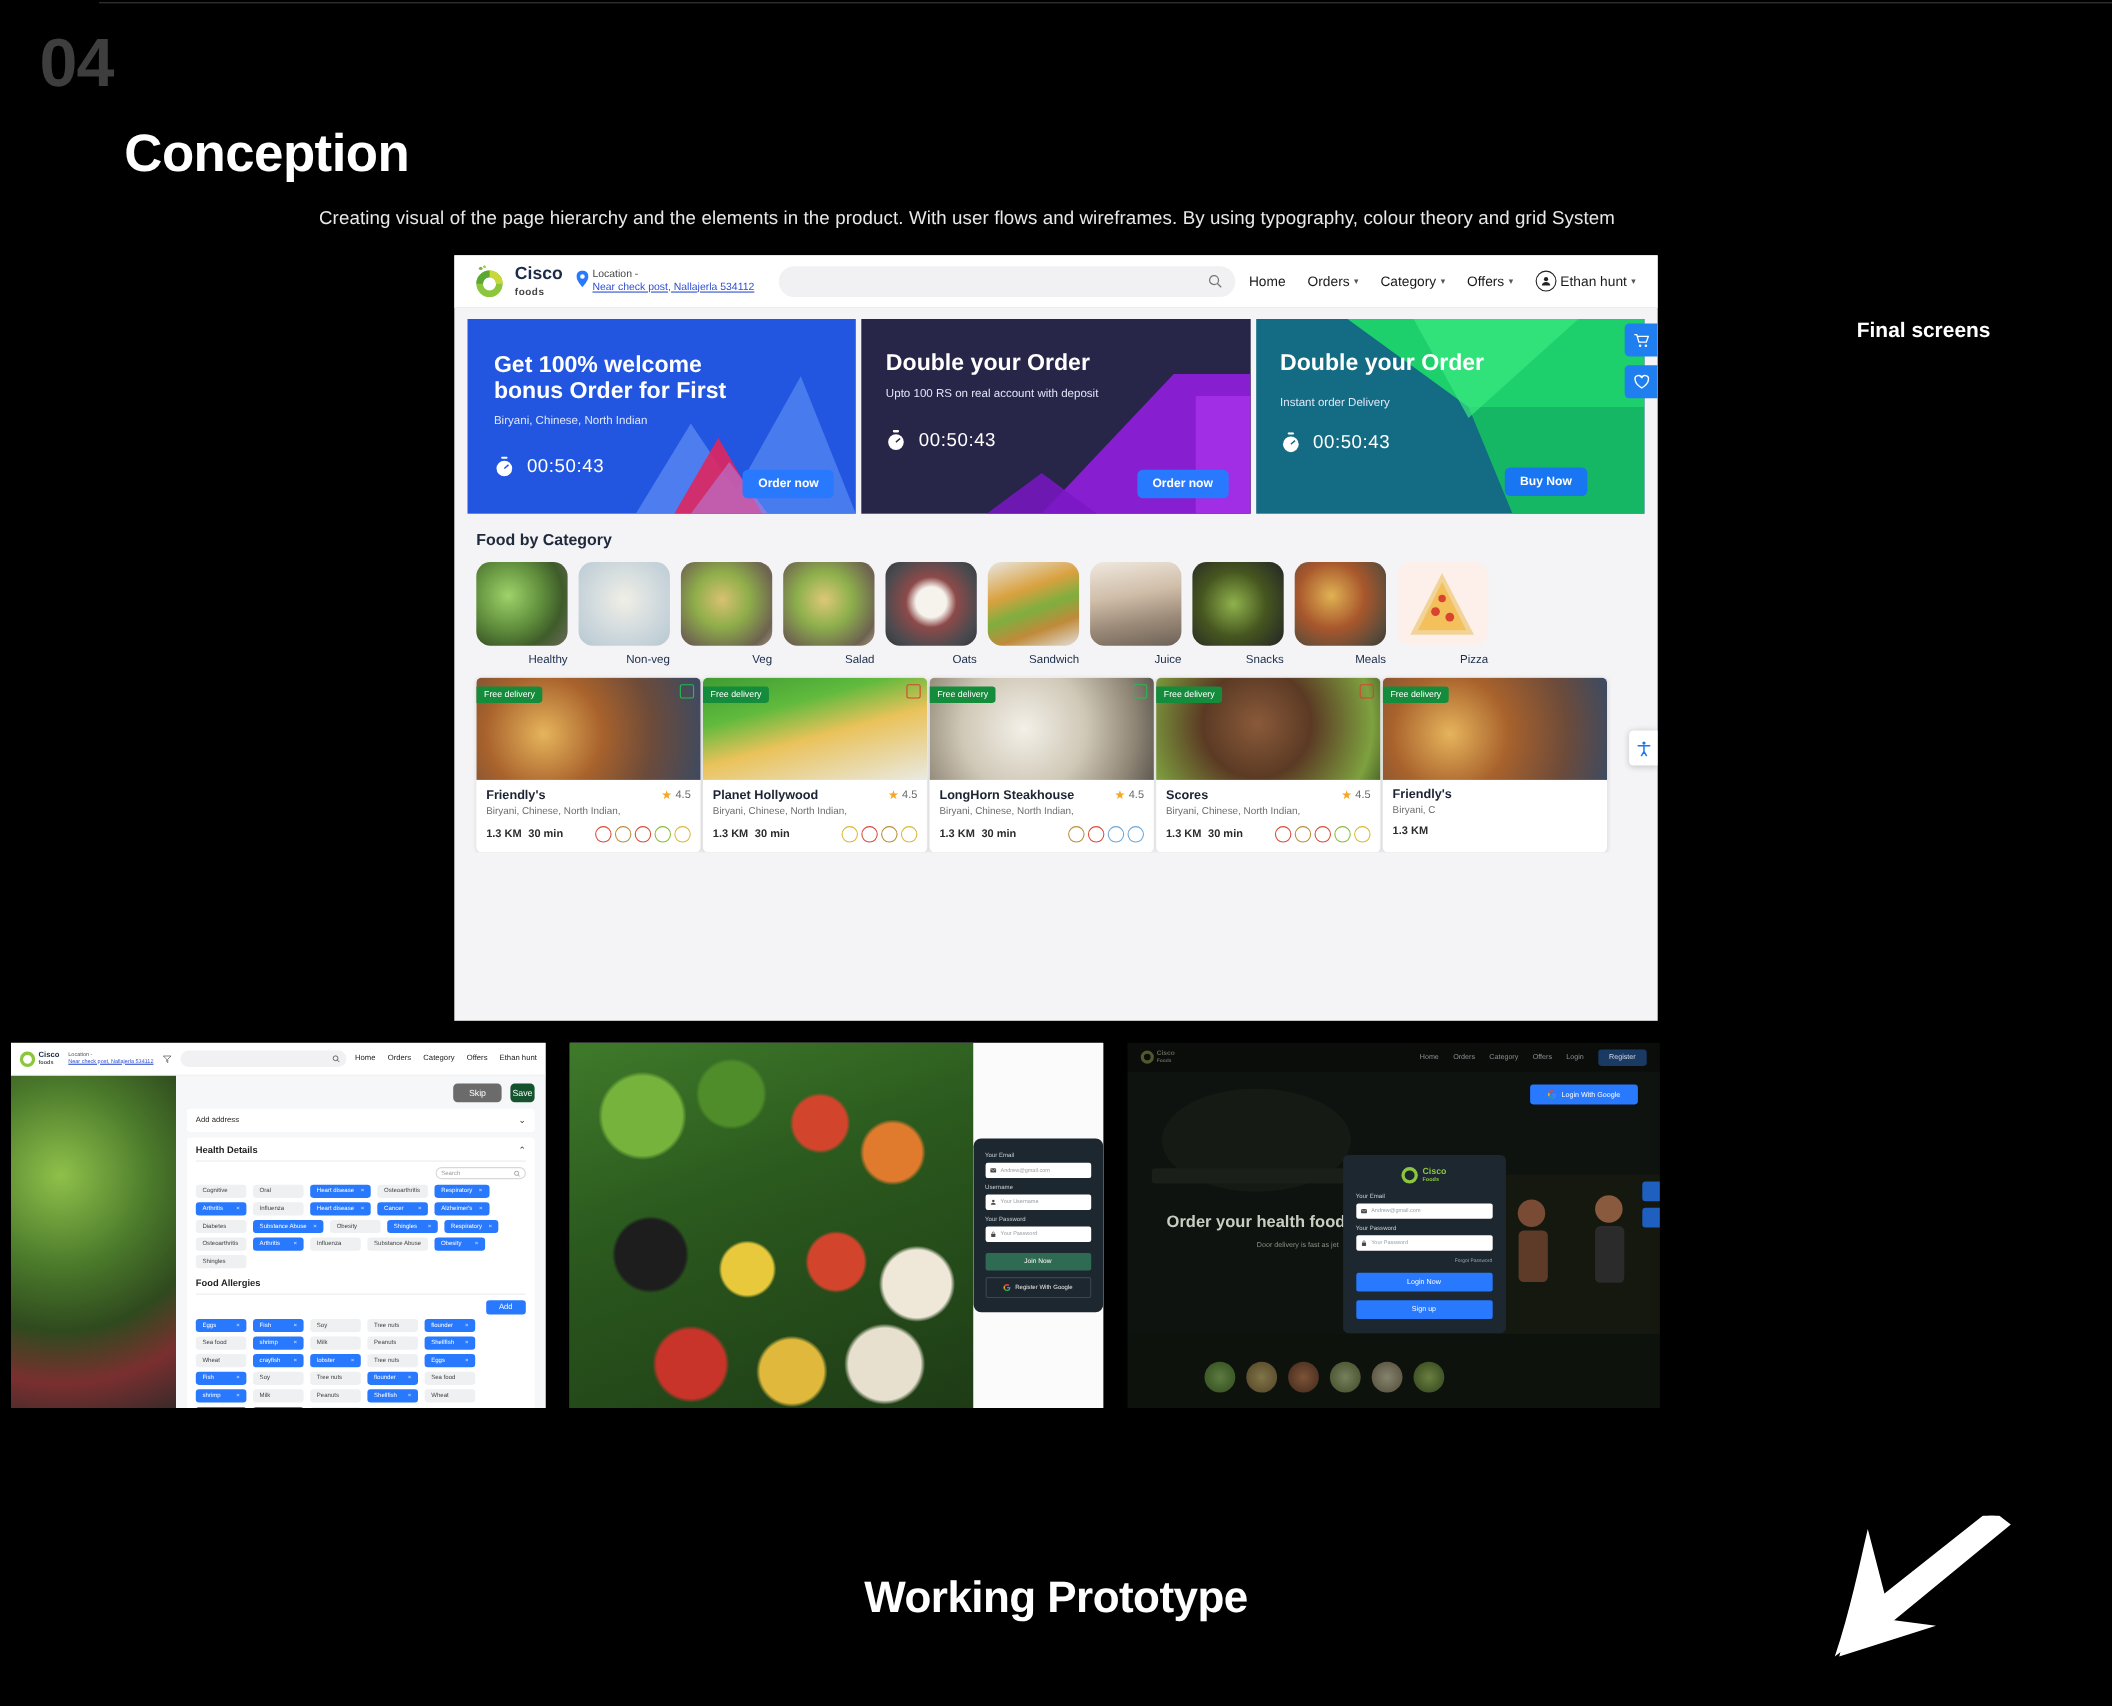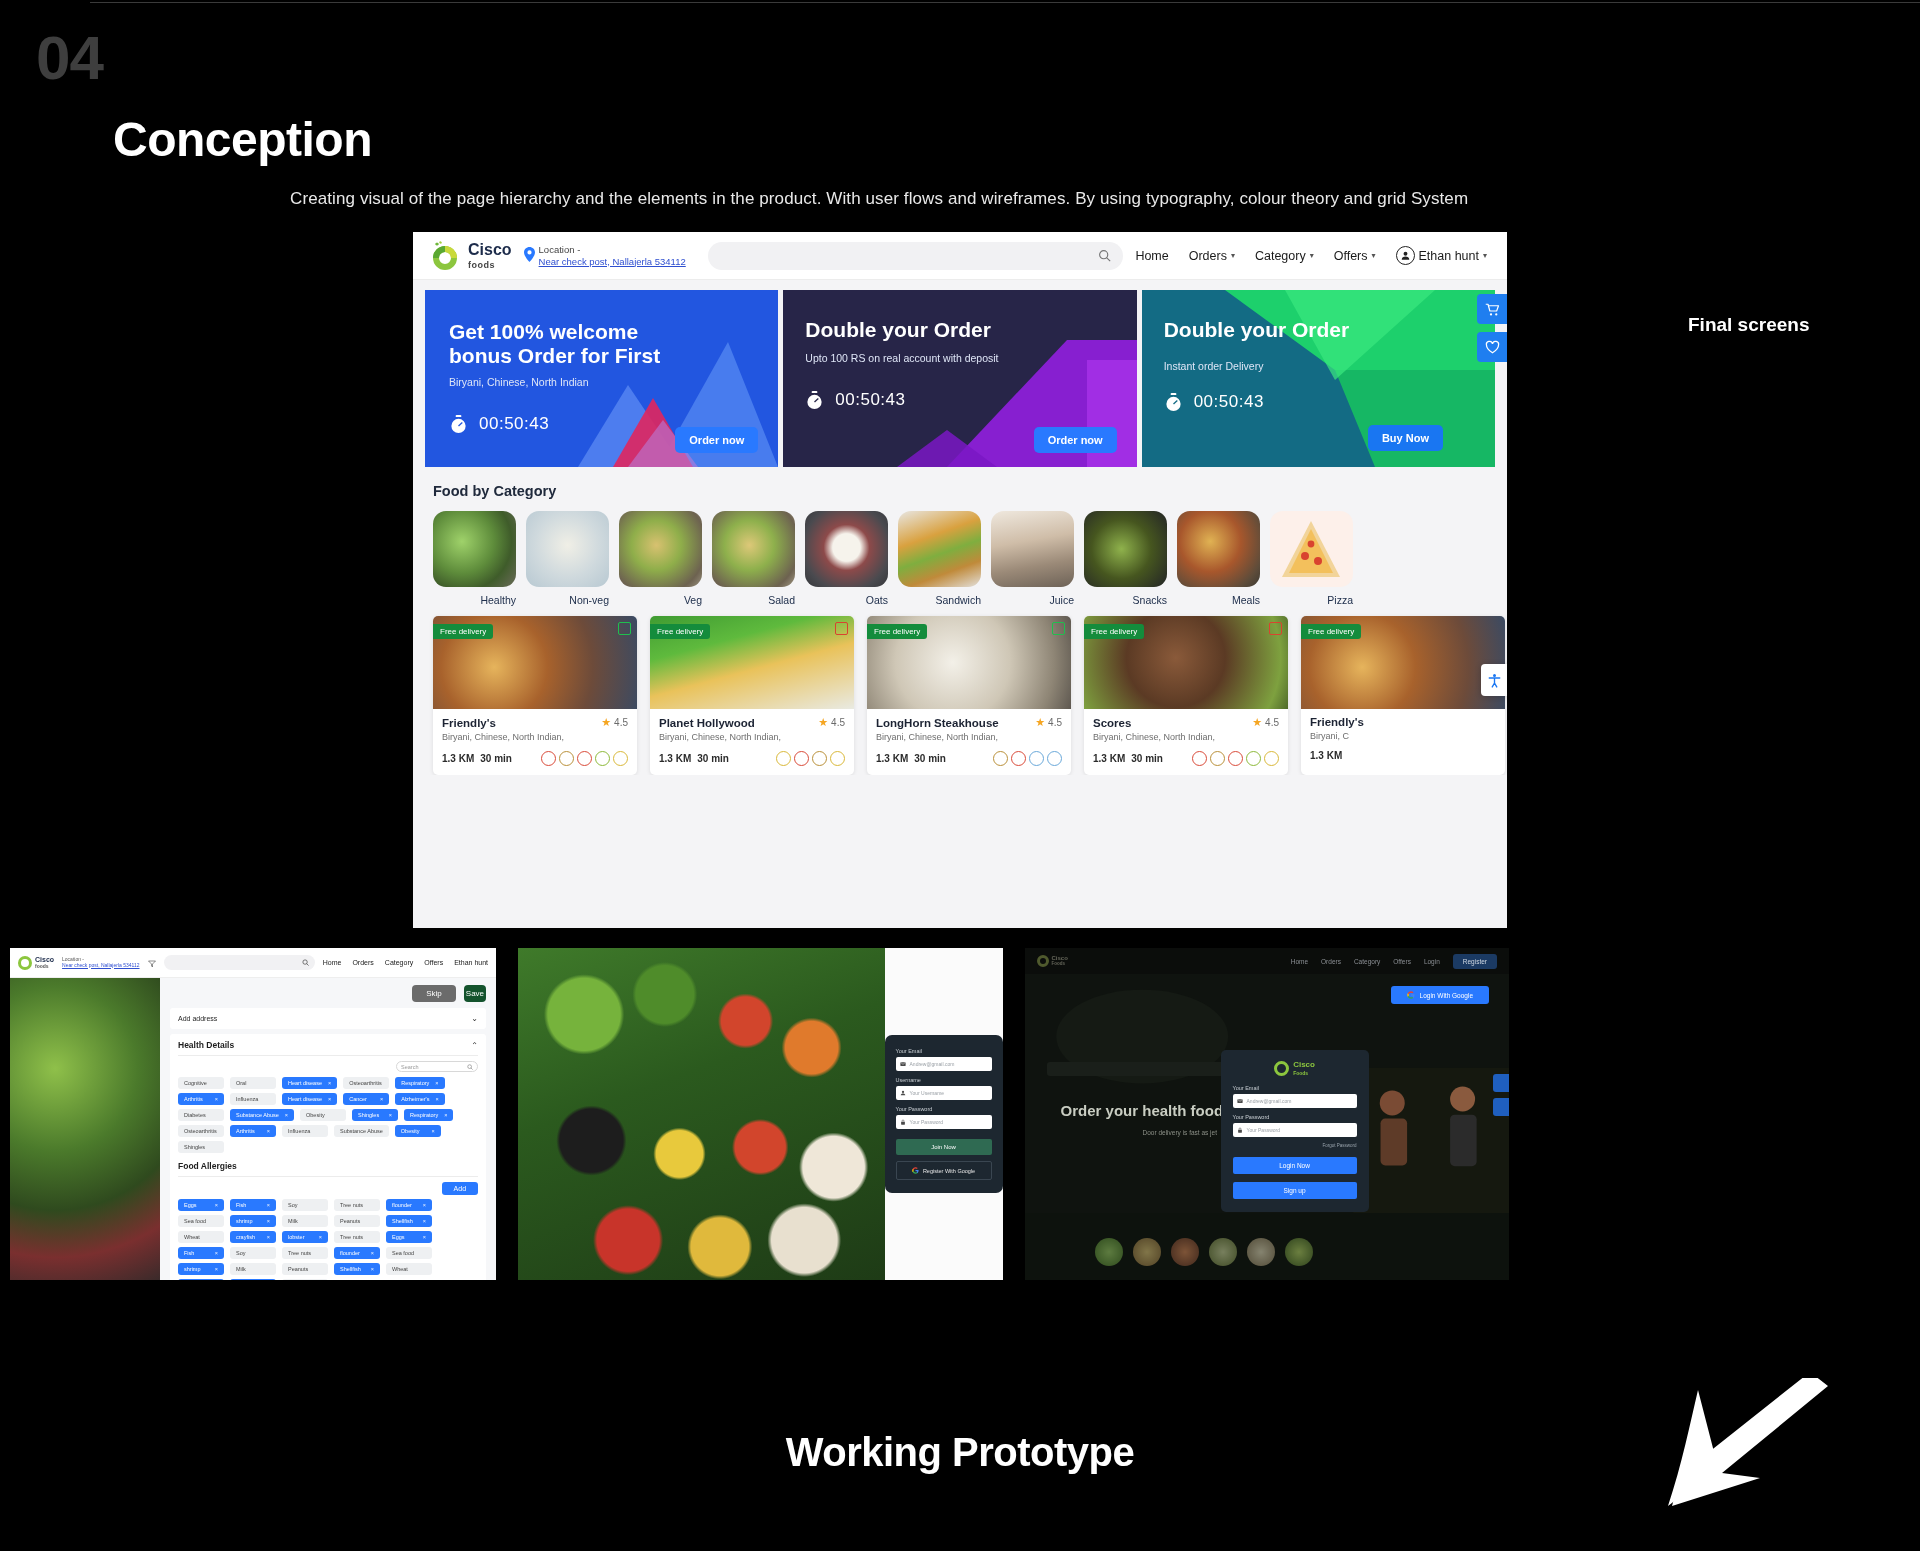--- a/index.html
+++ b/index.html
@@ -19,21 +19,21 @@
   .sec-title {
     position:absolute; left:113px; top:112px;
     font-size:48px; font-weight:700; color:#fff; letter-spacing:-0.5px;
   }
   .sec-sub {
     position:absolute; left:290px; top:189px;
     font-size:17px; color:#e9e9e9; letter-spacing:0.1px; white-space:nowrap;
   }
   .final-label {
     position:absolute; left:1688px; top:290px;
-    font-size:19px; font-weight:700; color:#fff;margin-top:24px;
+    font-size:19px; font-weight:700; color:#fff;
   }
 
   
   .browser {
     position:absolute; left:413px; top:232px; width:1094px; height:696px;
     background:#f4f4f6; overflow:hidden;
     box-shadow:0 4px 26px rgba(0,0,0,.5);
   }
   .bw-header {
     height:48px; background:#fff; display:flex; align-items:center;
@@ -103,21 +103,21 @@
 
   .nearby-head { display:flex; align-items:center; padding:18px 18px 0 20px; }
   .nearby-head h4 { font-size:14.5px; font-weight:700; color:#202a3c; }
   .see-more { margin-left:auto; font-size:10px; color:#2f5fe0; text-decoration:underline; cursor:pointer;}
   .arrow-btn {
     width:26px; height:26px; background:#fff; border-radius:6px; margin-left:10px;
     display:flex; align-items:center; justify-content:center; cursor:pointer;
     box-shadow:0 1px 4px rgba(0,0,0,.16); color:#2f5fe0; font-size:14px;
   }
 
-  .rests { display:flex; gap:13px; padding:10px 0 0 20px; overflow:hidden; }
+  .rests { display:flex; gap:2px; padding:10px 0 0 20px; overflow:hidden; }
   .rest { width:204px; background:#fff; border-radius:5px; overflow:hidden; flex:0 0 auto; box-shadow:0 1px 4px rgba(0,0,0,.1); }
   .rest-img { height:93px; position:relative; background-size:cover; background-position:center; }
   .free-badge {
     position:absolute; left:0; top:8px; background:#148c3c; color:#fff;
     font-size:8px; padding:3px 7px; border-radius:0 3px 3px 0;
   }
   .corner-ic { position:absolute; right:6px; top:6px; width:13px; height:13px; border:1.5px solid #1fbf4e; border-radius:2px; }
   .rest-body { padding:7px 9px 9px 9px; }
   .rest-top { display:flex; align-items:center;text-align:center; }
   .rest-name { font-size:11.5px; font-weight:700; color:#1c2333; }

